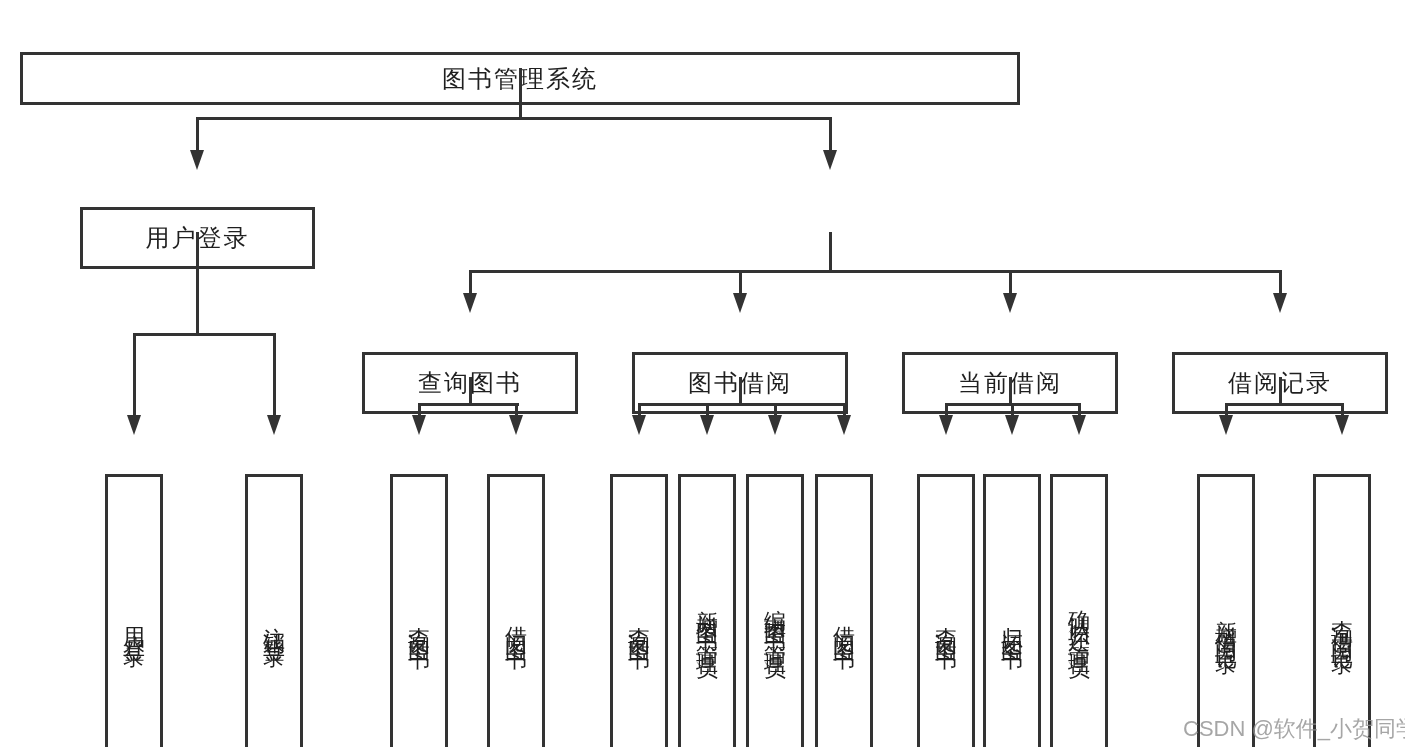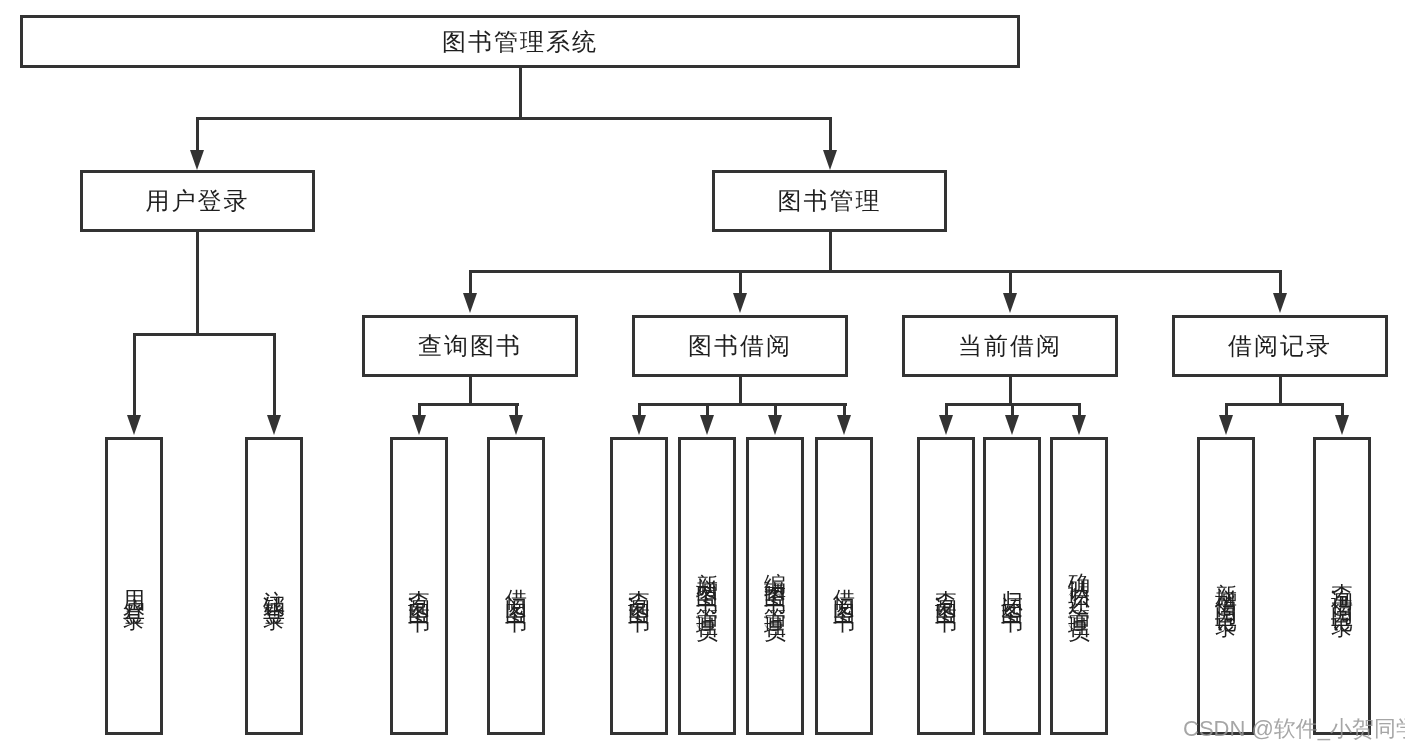--- a/index.html
+++ b/index.html
@@ -3,21 +3,21 @@
 <meta charset="utf-8">
 <style>
   html,body{margin:0;padding:0;background:#ffffff;}
   .canvas{
     position:relative;width:1405px;height:747px;background:#ffffff;overflow:hidden;
     font-family:"Liberation Sans","DejaVu Sans",sans-serif;
   }
   .box{
     position:absolute;border:3px solid #333333;background:#ffffff;
     display:flex;align-items:center;justify-content:center;
-    color:#1f1f1f;box-sizing:border-box;
+    color:#1f1f1f;box-sizing:border-box;margin-top:37px;
   }
   .hbox{font-size:24px;letter-spacing:2px;}
   .vbox span{
     writing-mode:vertical-rl;text-orientation:mixed;
     font-size:22px;letter-spacing:7px;line-height:1;color:#1f1f1f;
   }
   .vline{position:absolute;width:3px;background:#333333;}
   .hline{position:absolute;height:3px;background:#333333;}
   .arrow{
     position:absolute;width:0;height:0;
@@ -40,23 +40,20 @@
 
   <div class="vline" style="left:518.5px;top:68px;height:50px;"></div>
   <div class="hline" style="left:195.5px;top:117px;width:636px;"></div>
   <div class="vline" style="left:195.5px;top:117px;height:36px;"></div>
   <div class="arrow" style="left:190px;top:150px;"></div>
   <div class="vline" style="left:828.5px;top:117px;height:36px;"></div>
   <div class="arrow" style="left:823px;top:150px;"></div>
 
   <div class="box hbox" style="left:80px;top:170px;width:235px;height:62px;">
     <span>用户登录</span>
-  </div>
-  <div class="box hbox" style="left:712px;top:170px;width:235px;height:62px;">
-    <span>图书管理</span>
   </div>
 
   <div class="vline" style="left:195.5px;top:232px;height:104px;"></div>
   <div class="hline" style="left:132.5px;top:333px;width:143px;"></div>
   <div class="vline" style="left:132.5px;top:333px;height:84px;"></div>
   <div class="arrow" style="left:127px;top:415px;"></div>
   <div class="vline" style="left:272.5px;top:333px;height:84px;"></div>
   <div class="arrow" style="left:267px;top:415px;"></div>
 
   <div class="vline" style="left:828.5px;top:232px;height:41px;"></div>

